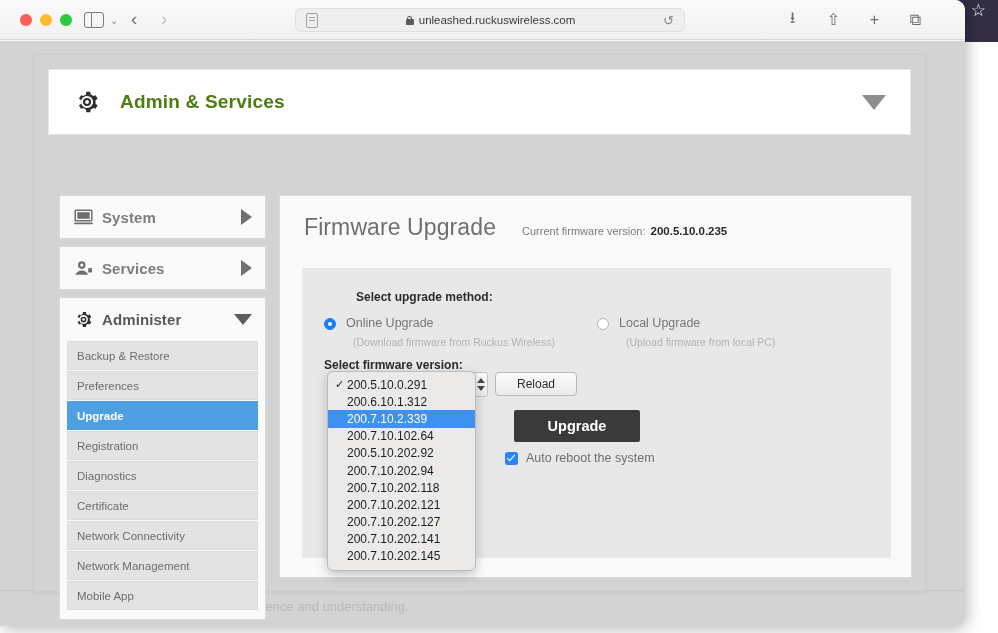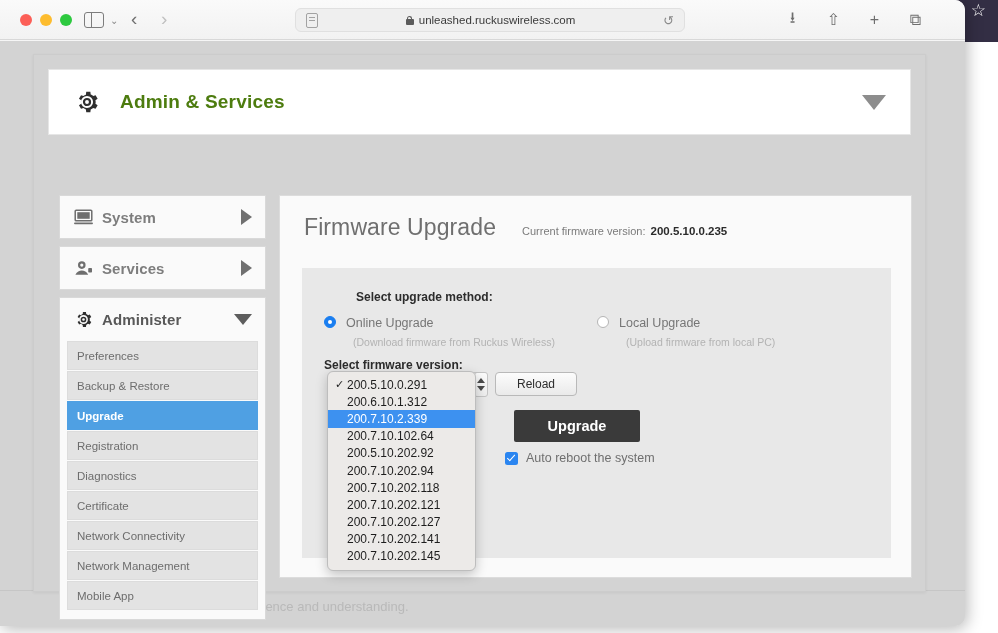--- a/index.html
+++ b/index.html
@@ -198,21 +198,21 @@
   .cur-ver-value { margin-left: 5px; font-size: 11.5px; color: #2b2b2b; font-weight: bold; }
 
   .form-box {
     position: absolute; left: 22px; top: 72px; width: 589px; height: 290px;
     background: #e8e8e8;
   }
   .sec-label {
     position: absolute; font-size: 12px; font-weight: bold; color: #2c2c2c;
   }
   .radio-row { position: absolute; left: 0; top: 48px; width: 100%; }
-  .radio-opt { position: absolute; display: flex; align-items: flex-start; }
+  .radio-opt { position: absolute; display: flex; align-items: flex-end; }
   .radio {
     width: 12px; height: 12px; border-radius: 50%;
     border: 1px solid #b5b5b5; background: #ffffff; position: relative;
   }
   .radio.on { background: #1a7ef0; border-color: #1a7ef0; }
   .radio.on:after {
     content: ""; position: absolute; left: 3.2px; top: 3.2px;
     width: 4.2px; height: 4.2px; border-radius: 50%; background: #ffffff;
   }
   .radio-text { margin-left: 10px; font-size: 12.5px; color: #767676; }
@@ -397,24 +397,24 @@
                 <svg width="19" height="19" viewBox="0 0 24 24" aria-hidden="true">
                   <path fill="#2f2f2f" d="M12 8.4a3.6 3.6 0 1 0 0 7.2 3.6 3.6 0 0 0 0-7.2zm0 5.3a1.7 1.7 0 1 1 0-3.4 1.7 1.7 0 0 1 0 3.4z"></path>
                   <path fill="#2f2f2f" d="M20 12c0-.6-.07-1.17-.2-1.72l2.02-1.3-1.9-3.3-2.2.86a7.9 7.9 0 0 0-2.3-1.35L15.1 2.6h-3.8l-.32 2.6a7.9 7.9 0 0 0-2.3 1.34l-2.2-.86-1.9 3.3 2.02 1.3A8 8 0 0 0 6.4 12c0 .6.07 1.17.2 1.72l-2.02 1.3 1.9 3.3 2.2-.86c.68.57 1.46 1.03 2.3 1.35l.32 2.6h3.8l.32-2.6a7.9 7.9 0 0 0 2.3-1.35l2.2.86 1.9-3.3-2.02-1.3c.13-.55.2-1.12.2-1.72zm-8 5.6A5.6 5.6 0 1 1 12 6.4a5.6 5.6 0 0 1 0 11.2z"></path>
                 </svg>
               </span>
               <span class="nav-label dark">Administer</span>
               <span class="caret-down"></span>
             </div>
             <div class="sub-list">
               <div class="sub-item">
+                  <span>Backup &amp; Restore</span>
+                </div>
+              <div class="sub-item">
                   <span>Preferences</span>
-                </div>
-              <div class="sub-item">
-                  <span>Backup &amp; Restore</span>
                 </div>
               <div class="sub-item active">
                   <span>Upgrade</span>
                 </div>
               <div class="sub-item">
                   <span>Registration</span>
                 </div>
               <div class="sub-item">
                   <span>Diagnostics</span>
                 </div>

